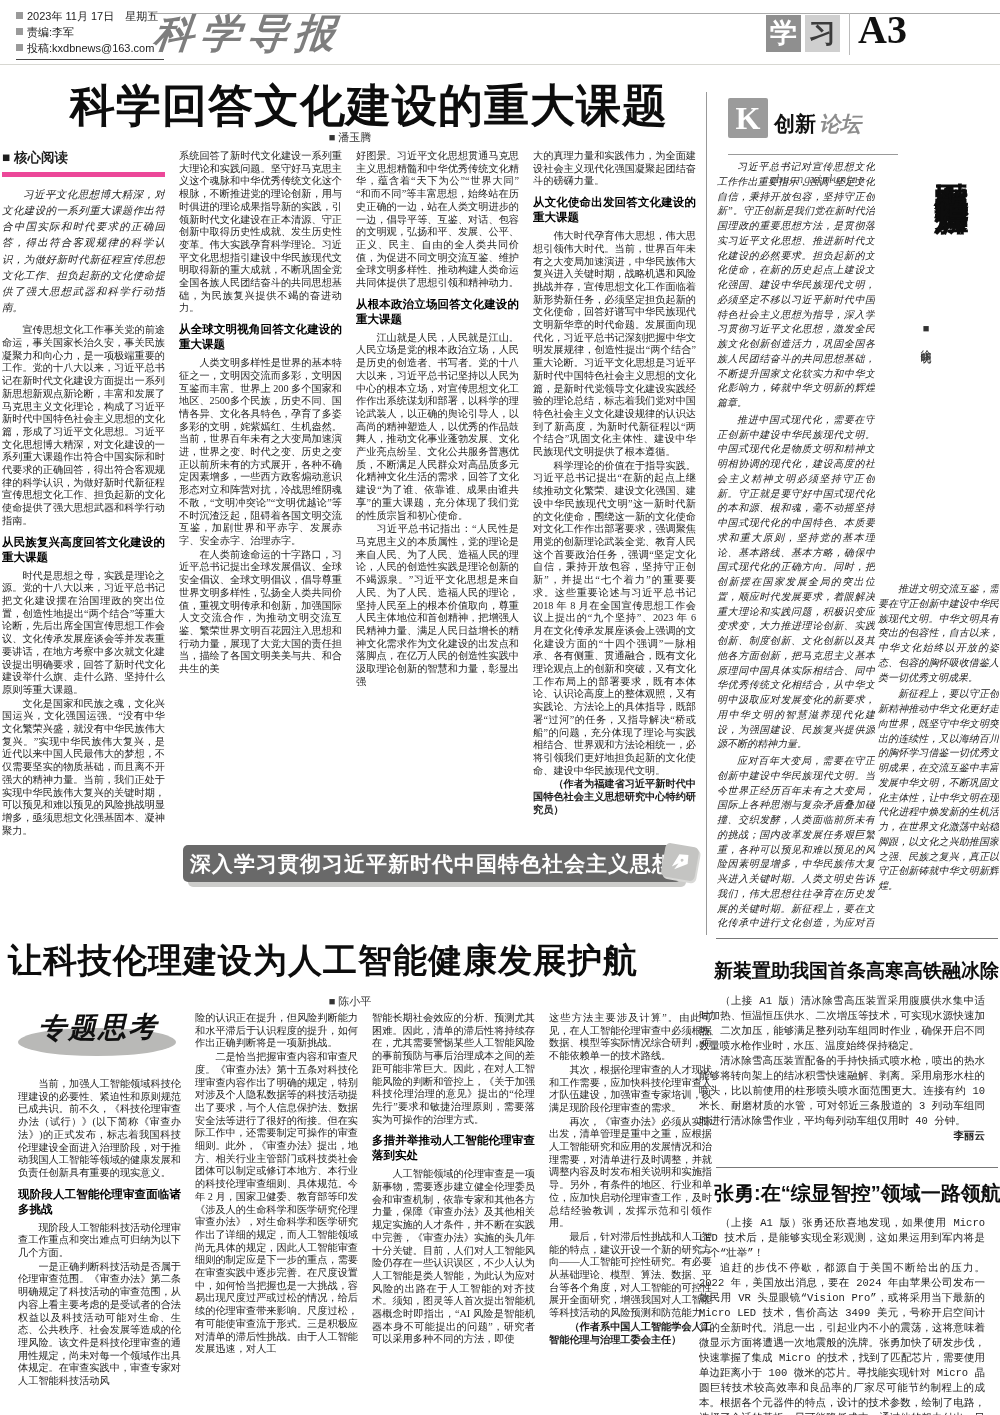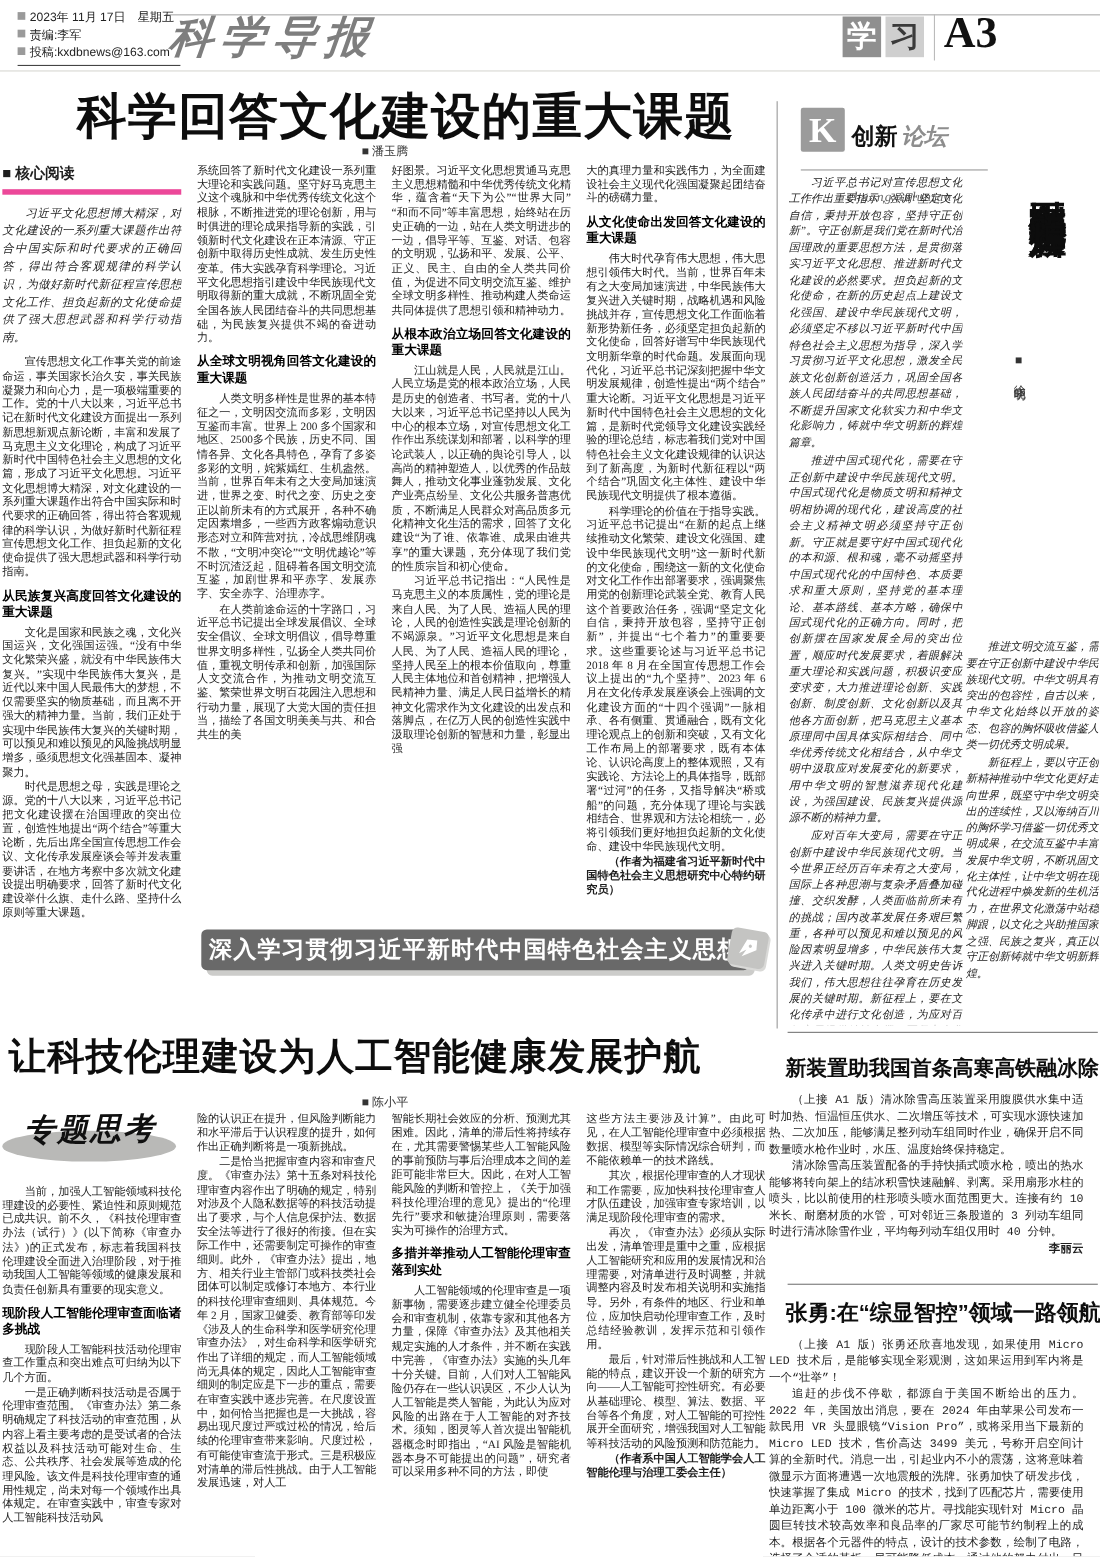--- a/index.html
+++ b/index.html
@@ -57,21 +57,21 @@
   .fcol p{margin:0 0 2px;text-indent:2em;}
   .fcolA{left:717px;top:160px;width:158px;height:772px;}
   .fcolB{left:878px;top:582px;width:121px;height:350px;}
   .v-byline{left:918px;top:322px;writing-mode:vertical-rl;font-size:11px;color:#333;letter-spacing:2px;}
   .v-head{left:929px;top:155px;height:425px;writing-mode:vertical-rl;font-size:34px;font-weight:900;
           font-family:"Liberation Sans",sans-serif;letter-spacing:1.5px;color:#0d0d0d;}
   
   .b-head{left:8px;top:938px;width:690px;font-size:34px;font-weight:900;letter-spacing:1px;
           font-family:"Liberation Sans",sans-serif;color:#0d0d0d;white-space:nowrap;}
   .b-byline{left:0;top:994px;width:700px;text-align:center;font-size:11px;color:#333;}
-  .bcols{left:2px;top:1012px;width:696px;height:400px;display:flex;gap:14px;}
+  .bcols{left:18px;top:1012px;width:696px;height:400px;display:flex;gap:14px;}
   .topic-badge{position:relative;width:160px;height:56px;margin:2px 0 8px;}
   .topic-ribbon{position:absolute;left:0;top:14px;width:158px;height:28px;background:#b9b9b7;
                 border-radius:50% / 50%;}
   .topic-text{position:absolute;left:4px;top:8px;width:152px;text-align:center;font-size:28px;
               font-weight:900;font-style:italic;font-family:"Liberation Serif",serif;color:#101010;
               letter-spacing:2px;transform:rotate(-1deg);}
   
   .r-rule{left:716px;width:282px;height:1px;background:#777;}
   .r-head{left:714px;width:286px;text-align:center;font-family:"Liberation Sans",sans-serif;
           font-weight:900;color:#0d0d0d;white-space:nowrap;}
@@ -101,22 +101,22 @@
   <div class="abs m-byline">■ 潘玉腾</div>
   <div class="abs cols">
     <div class="col">
       <div class="corebox">
         <div class="core-title">■  核心阅读</div>
         <div class="core-text">习近平文化思想博大精深，对文化建设的一系列重大课题作出符合中国实际和时代要求的正确回答，得出符合客观规律的科学认识，为做好新时代新征程宣传思想文化工作、担负起新的文化使命提供了强大思想武器和科学行动指南。</div>
       </div>
       <div>
           <p>宣传思想文化工作事关党的前途命运，事关国家长治久安，事关民族凝聚力和向心力，是一项极端重要的工作。党的十八大以来，习近平总书记在新时代文化建设方面提出一系列新思想新观点新论断，丰富和发展了马克思主义文化理论，构成了习近平新时代中国特色社会主义思想的文化篇，形成了习近平文化思想。习近平文化思想博大精深，对文化建设的一系列重大课题作出符合中国实际和时代要求的正确回答，得出符合客观规律的科学认识，为做好新时代新征程宣传思想文化工作、担负起新的文化使命提供了强大思想武器和科学行动指南。</p>
           <h4>从民族复兴高度回答文化建设的重大课题</h4>
+          <p>时代是思想之母，实践是理论之源。党的十八大以来，习近平总书记把文化建设摆在治国理政的突出位置，创造性地提出“两个结合”等重大论断，先后出席全国宣传思想工作会议、文化传承发展座谈会等并发表重要讲话，在地方考察中多次就文化建设提出明确要求，回答了新时代文化建设举什么旗、走什么路、坚持什么原则等重大课题。</p>
           <p>文化是国家和民族之魂，文化兴国运兴，文化强国运强。“没有中华文化繁荣兴盛，就没有中华民族伟大复兴。”实现中华民族伟大复兴，是近代以来中国人民最伟大的梦想，不仅需要坚实的物质基础，而且离不开强大的精神力量。当前，我们正处于实现中华民族伟大复兴的关键时期，可以预见和难以预见的风险挑战明显增多，亟须思想文化强基固本、凝神聚力。</p>
-          <p>时代是思想之母，实践是理论之源。党的十八大以来，习近平总书记把文化建设摆在治国理政的突出位置，创造性地提出“两个结合”等重大论断，先后出席全国宣传思想工作会议、文化传承发展座谈会等并发表重要讲话，在地方考察中多次就文化建设提出明确要求，回答了新时代文化建设举什么旗、走什么路、坚持什么原则等重大课题。</p>
         </div>
     </div>
     <div class="col">
         <div>
           <p class="cont">系统回答了新时代文化建设一系列重大理论和实践问题。坚守好马克思主义这个魂脉和中华优秀传统文化这个根脉，不断推进党的理论创新，用与时俱进的理论成果指导新的实践，引领新时代文化建设在正本清源、守正创新中取得历史性成就、发生历史性变革。伟大实践孕育科学理论。习近平文化思想指引建设中华民族现代文明取得新的重大成就，不断巩固全党全国各族人民团结奋斗的共同思想基础，为民族复兴提供不竭的奋进动力。</p>
           <h4>从全球文明视角回答文化建设的重大课题</h4>
           <p>人类文明多样性是世界的基本特征之一，文明因交流而多彩，文明因互鉴而丰富。世界上 200 多个国家和地区、2500多个民族，历史不同、国情各异、文化各具特色，孕育了多姿多彩的文明，姹紫嫣红、生机盎然。当前，世界百年未有之大变局加速演进，世界之变、时代之变、历史之变正以前所未有的方式展开，各种不确定因素增多，一些西方政客煽动意识形态对立和阵营对抗，冷战思维阴魂不散，“文明冲突论”“文明优越论”等不时沉渣泛起，阻碍着各国文明交流互鉴，加剧世界和平赤字、发展赤字、安全赤字、治理赤字。</p>
           <p>在人类前途命运的十字路口，习近平总书记提出全球发展倡议、全球安全倡议、全球文明倡议，倡导尊重世界文明多样性，弘扬全人类共同价值，重视文明传承和创新，加强国际人文交流合作，为推动文明交流互鉴、繁荣世界文明百花园注入思想和行动力量，展现了大党大国的责任担当，描绘了各国文明美美与共、和合共生的美</p>
         </div>
       </div>

